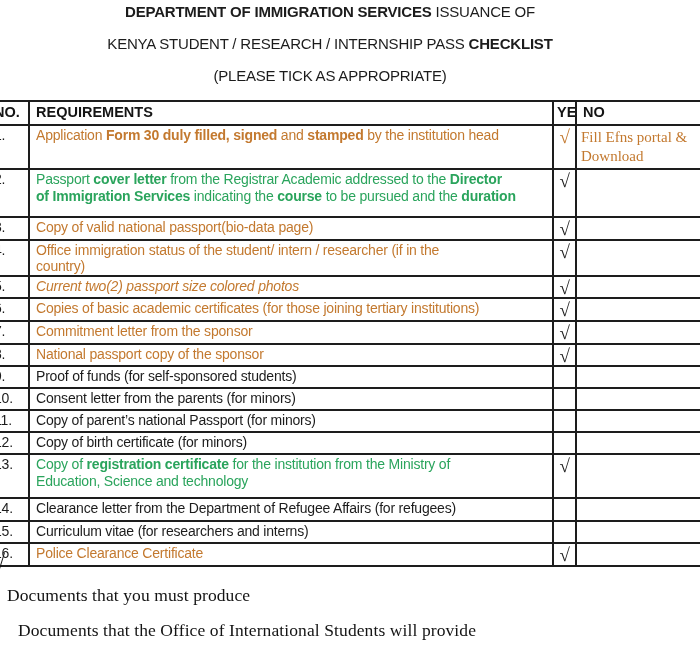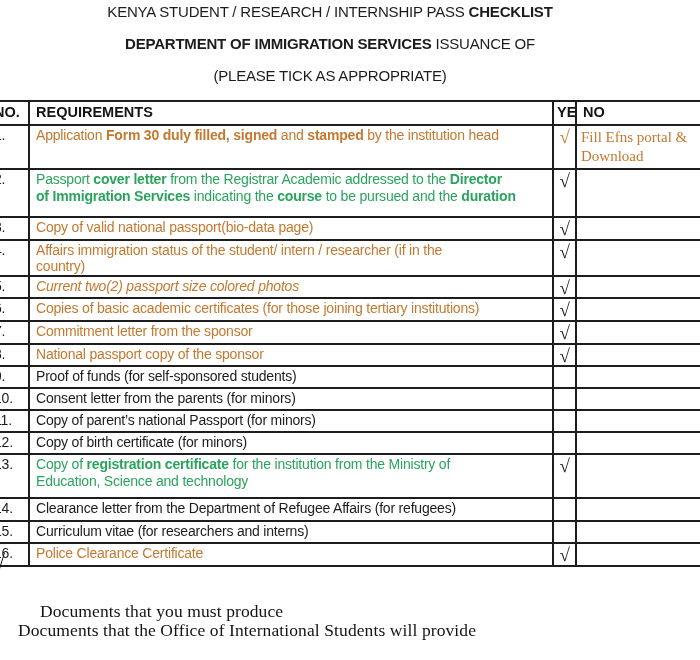--- a/index.html
+++ b/index.html
@@ -41,31 +41,31 @@
   .legend-tick{
     position:absolute;left:-7px;top:550px;margin:0;
     font-family:"Liberation Serif","DejaVu Serif",serif;
     font-size:22px;color:#141414;
   }
   .legend-line{
     position:absolute;margin:0;
     font-family:"Liberation Serif","DejaVu Serif",serif;
     font-size:17.5px;color:#141414;letter-spacing:0.1px;
   }
-  .legend-line.l1{left:40px;top:585px;margin-top:16px;}
+  .legend-line.l1{left:7px;top:585px;}
   .legend-line.l2{left:18px;top:620px;}
 </style>
 </head>
 <body>
 
 <div>
 
   <header class="doc-title">
+    <p><b>DEPARTMENT OF IMMIGRATION SERVICES</b><span> ISSUANCE OF</span></p>
     <p><span>KENYA STUDENT / RESEARCH / INTERNSHIP PASS </span><b>CHECKLIST</b></p>
-    <p><b>DEPARTMENT OF IMMIGRATION SERVICES</b><span> ISSUANCE OF</span></p>
     <p>(PLEASE TICK AS APPROPRIATE)</p>
   </header>
 
   <table class="checklist">
     <colgroup>
       <col style="width:42px">
         <col style="width:524px">
         <col style="width:23px">
         <col style="width:141px">
     </colgroup>
@@ -91,21 +91,21 @@
           <td class="c-note"></td>
         </tr>
         <tr style="height: 22px;">
           <td class="c-no">3.</td>
           <td class="c-req" style="color: rgb(195, 121, 47);"><span>Copy of valid national passport(bio-data page)</span></td>
           <td class="c-yes"><span class="tick" style="color: rgb(28, 28, 28);">√</span></td>
           <td class="c-note"></td>
         </tr>
         <tr style="height: 36px;">
           <td class="c-no">4.</td>
-          <td class="c-req" style="color: rgb(195, 121, 47);"><span>Affairs immigration status of the student/ intern / researcher (if in the</span><br><span>country)</span></td>
+          <td class="c-req" style="color: rgb(195, 121, 47);"><span>Office immigration status of the student/ intern / researcher (if in the</span><br><span>country)</span></td>
           <td class="c-yes"><span class="tick" style="color: rgb(28, 28, 28);">√</span></td>
           <td class="c-note"></td>
         </tr>
         <tr style="height: 22px;">
           <td class="c-no">5.</td>
           <td class="c-req" style="color: rgb(195, 121, 47); font-style: italic;"><span>Current two(2) passport size colored photos</span></td>
           <td class="c-yes"><span class="tick" style="color: rgb(28, 28, 28);">√</span></td>
           <td class="c-note"></td>
         </tr>
         <tr style="height: 23px;">

